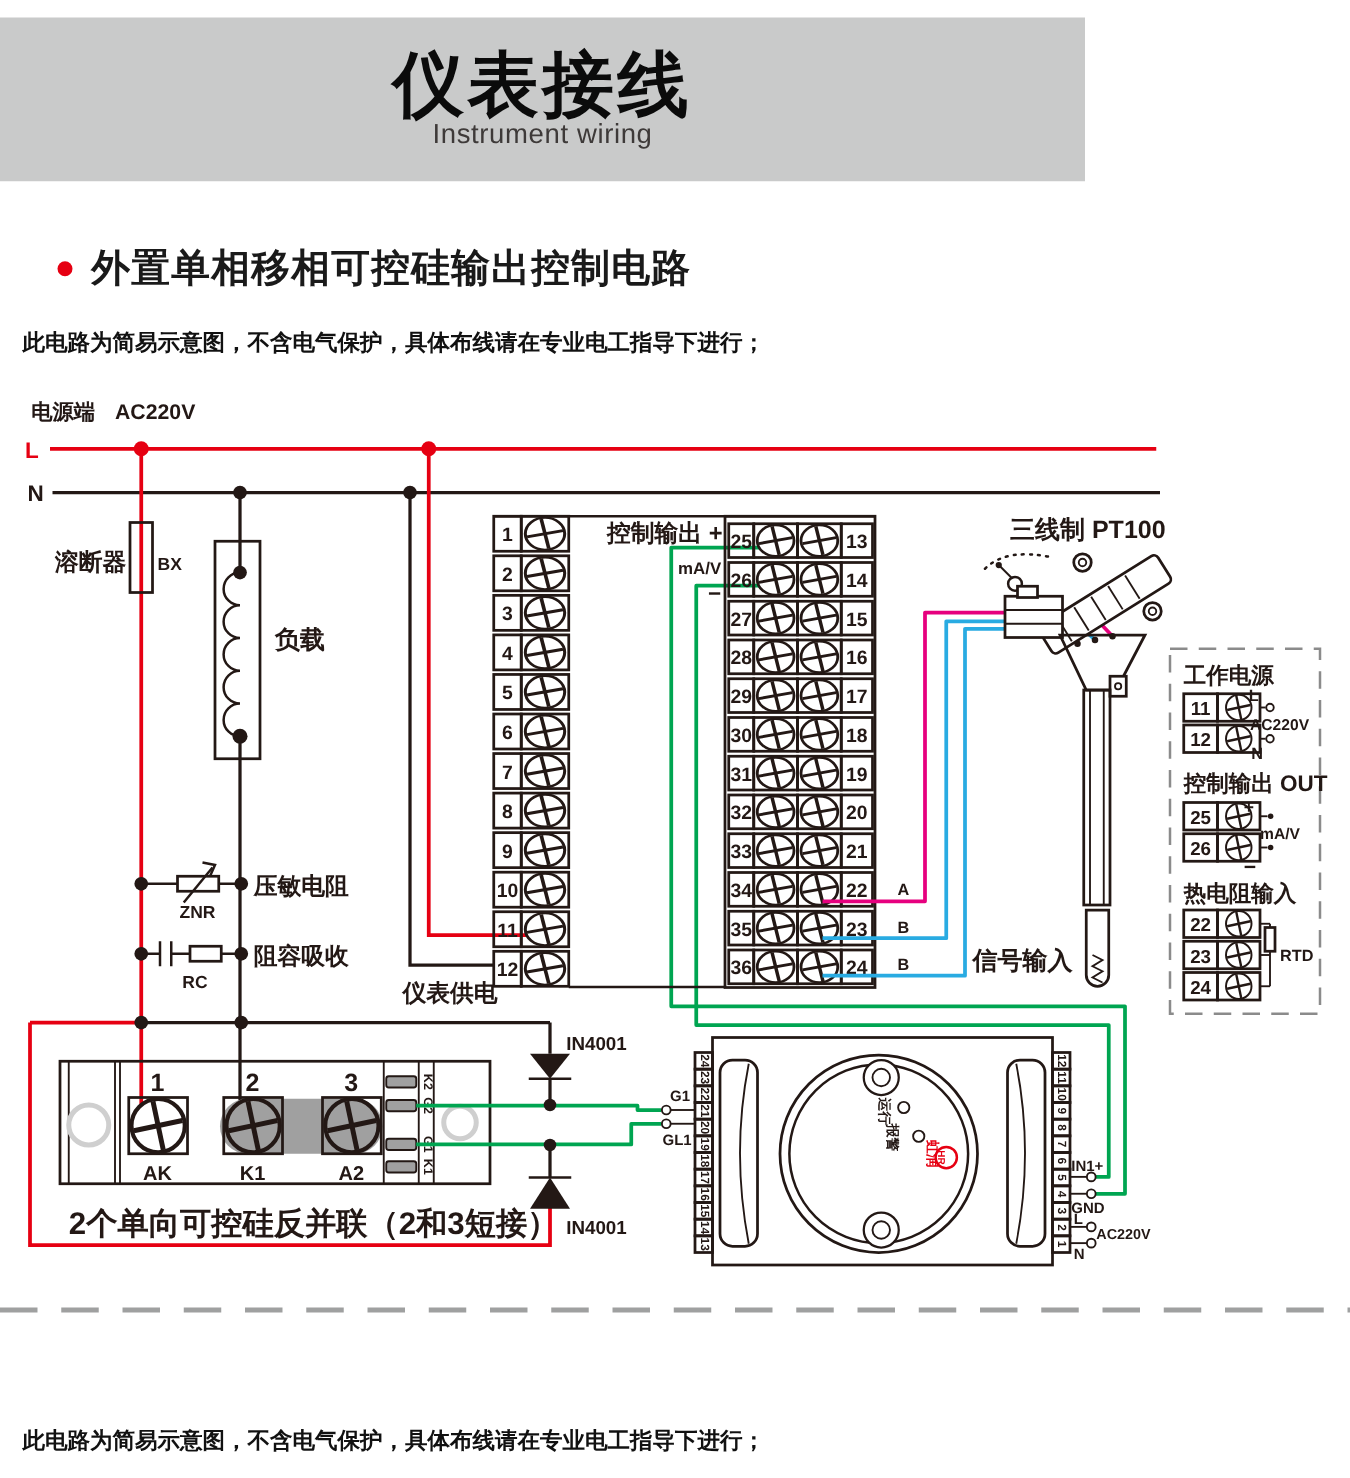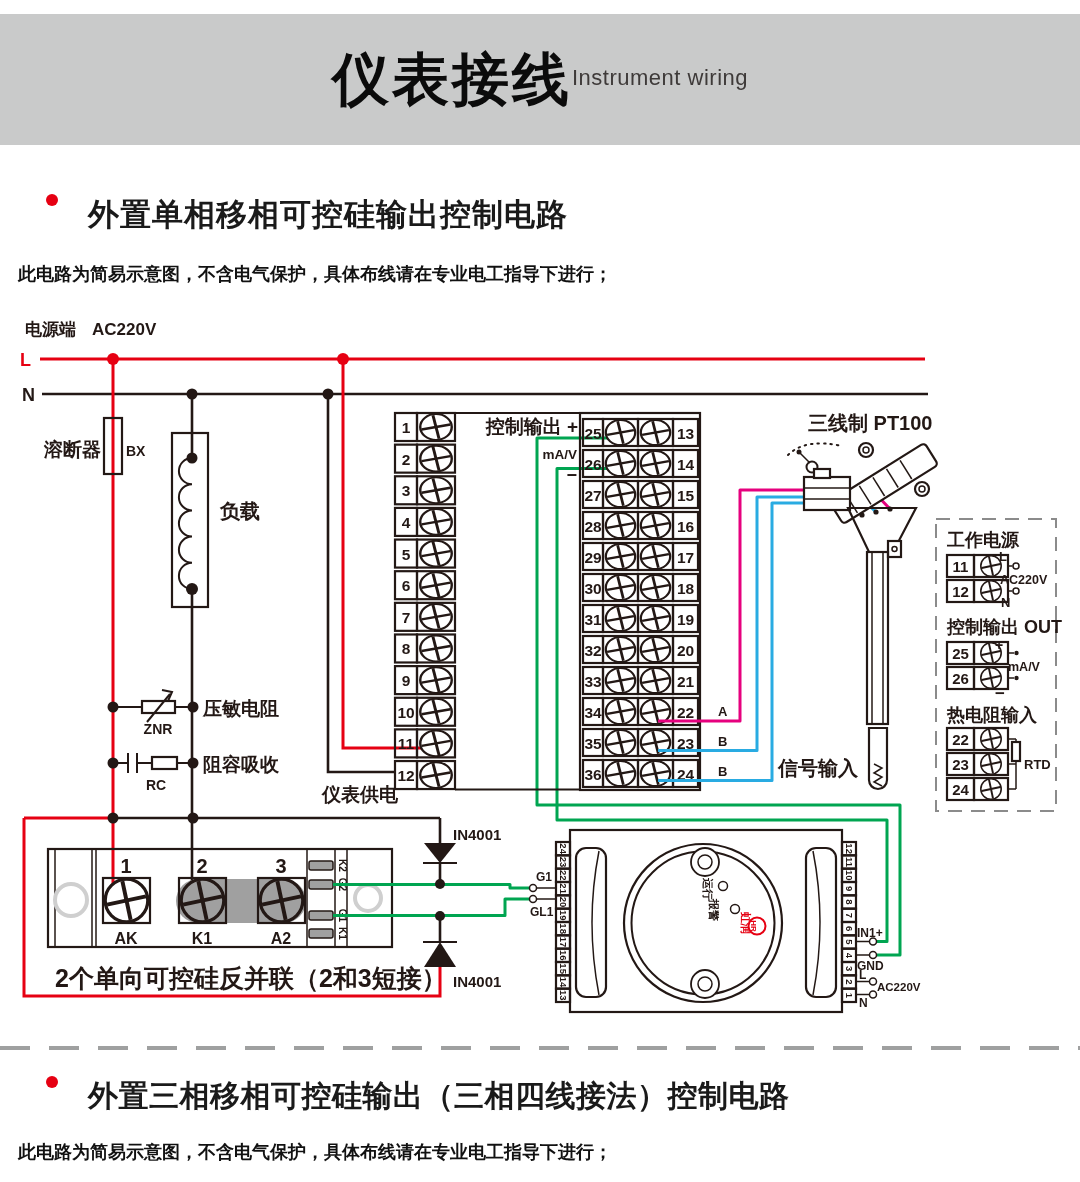--- a/index.html
+++ b/index.html
@@ -1,22 +1,22 @@
 <!DOCTYPE html>
 <html><head>
 <meta charset="utf-8">
 <style>
   html,body{margin:0;padding:0;background:#fff;}
   body{font-family:"Liberation Sans","DejaVu Sans",sans-serif;color:#231815;}
   .page{position:relative;width:1080px;height:1182px;background:#fff;overflow:hidden;}
-  .topbar{position:absolute;left:0;top:14px;width:1080px;height:131px;background:#c9caca;
-          display:flex;align-items:center;justify-content:center;}
+  .topbar{position:absolute;left:0;top:14px;width:868px;height:131px;background:#c9caca;
+          display:flex;flex-direction:column;align-items:center;justify-content:center;}
   .topbar .title{font-size:57px;font-weight:900;letter-spacing:3px;color:#0b0b0b;line-height:1.05;}
   .topbar .subtitle{font-size:22px;color:#3e3a39;letter-spacing:0.5px;margin-top:-4px;}
-  .section-title{position:absolute;display:flex;align-items:flex-start;gap:30px;font-weight:bold;color:#1a1a1a;}
+  .section-title{position:absolute;display:flex;align-items:center;gap:15px;font-weight:bold;color:#1a1a1a;}
   .section-title .bullet{width:12px;height:12px;border-radius:50%;background:#e60012;flex:0 0 auto;}
   .s1{left:46px;top:194px;font-size:31px;letter-spacing:1px;}
   .s2{left:46px;top:1076px;font-size:30px;letter-spacing:0.5px;}
   .section-note{position:absolute;left:18px;font-weight:bold;font-size:18px;color:#111;}
   .n1{top:262px;}
   .n2{top:1140px;}
   svg{position:absolute;left:0;top:300px;}
   svg text{fill:#231815;font-weight:bold;font-family:"Liberation Sans","DejaVu Sans",sans-serif;}
   .boxn{stroke:#231815;stroke-width:2.2;fill:none;}
   .boxw{stroke:#231815;stroke-width:2.2;fill:#fff;}
@@ -626,19 +626,15 @@
       <line x1="1008" y1="739" x2="1016" y2="739" class="ln15"></line>
       <line x1="1008" y1="764" x2="1016" y2="764" class="ln15"></line>
       <line x1="1008" y1="789" x2="1016" y2="789" class="ln15"></line>
       <rect x="1012" y="742" width="8" height="19" class="boxw" stroke-width="1.8"></rect>
       <text x="1024" y="769" font-size="13">RTD</text>
     </g>
 
     <line x1="0" y1="1048" x2="1080" y2="1048" stroke="#9fa0a0" stroke-width="4" stroke-dasharray="30 19"></line>
   </svg>
 
-  <div class="section-title s2">
-    <span class="bullet"></span>
-    <span>外置三相移相可控硅输出（三相四线接法）控制电路</span>
-  </div>
   <div class="section-note n2">此电路为简易示意图，不含电气保护，具体布线请在专业电工指导下进行；</div>
 
 </div>
 
 </body></html>

